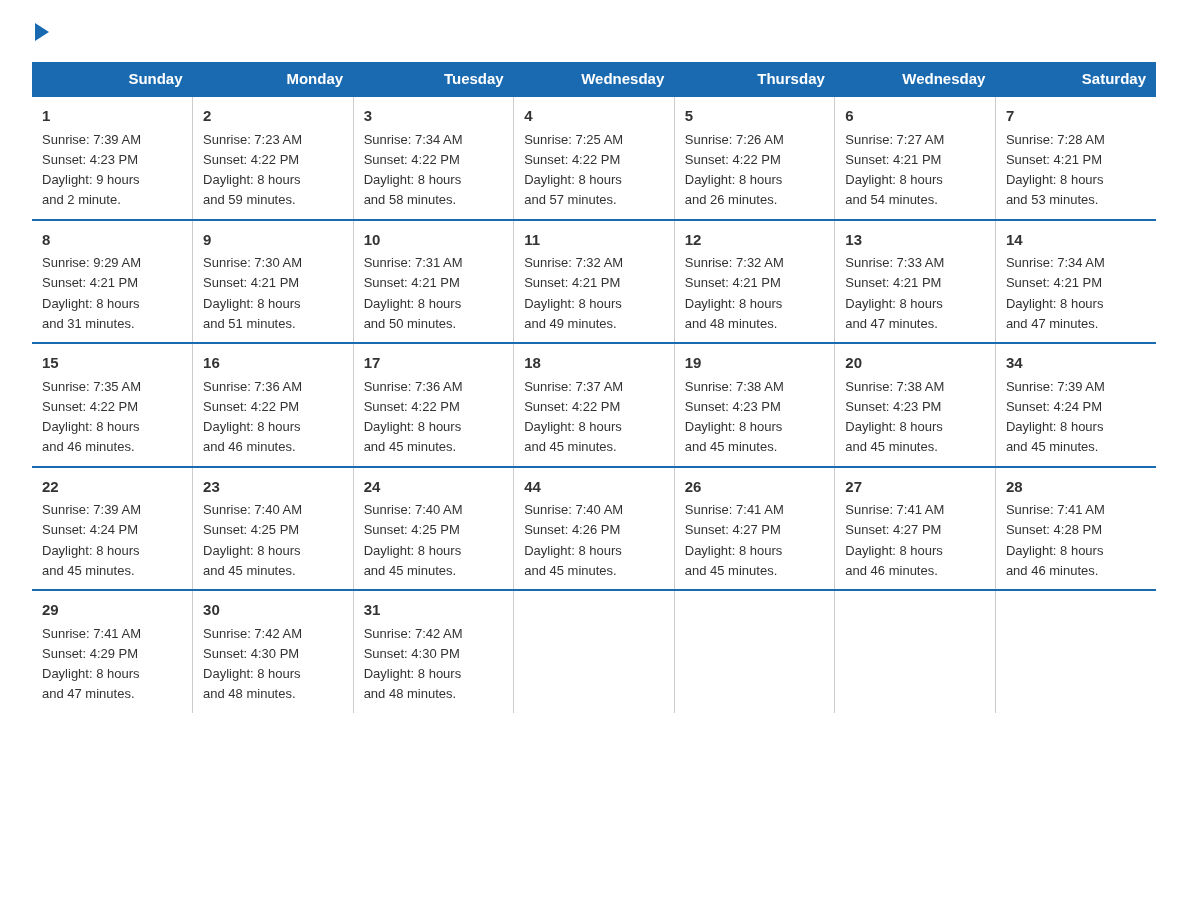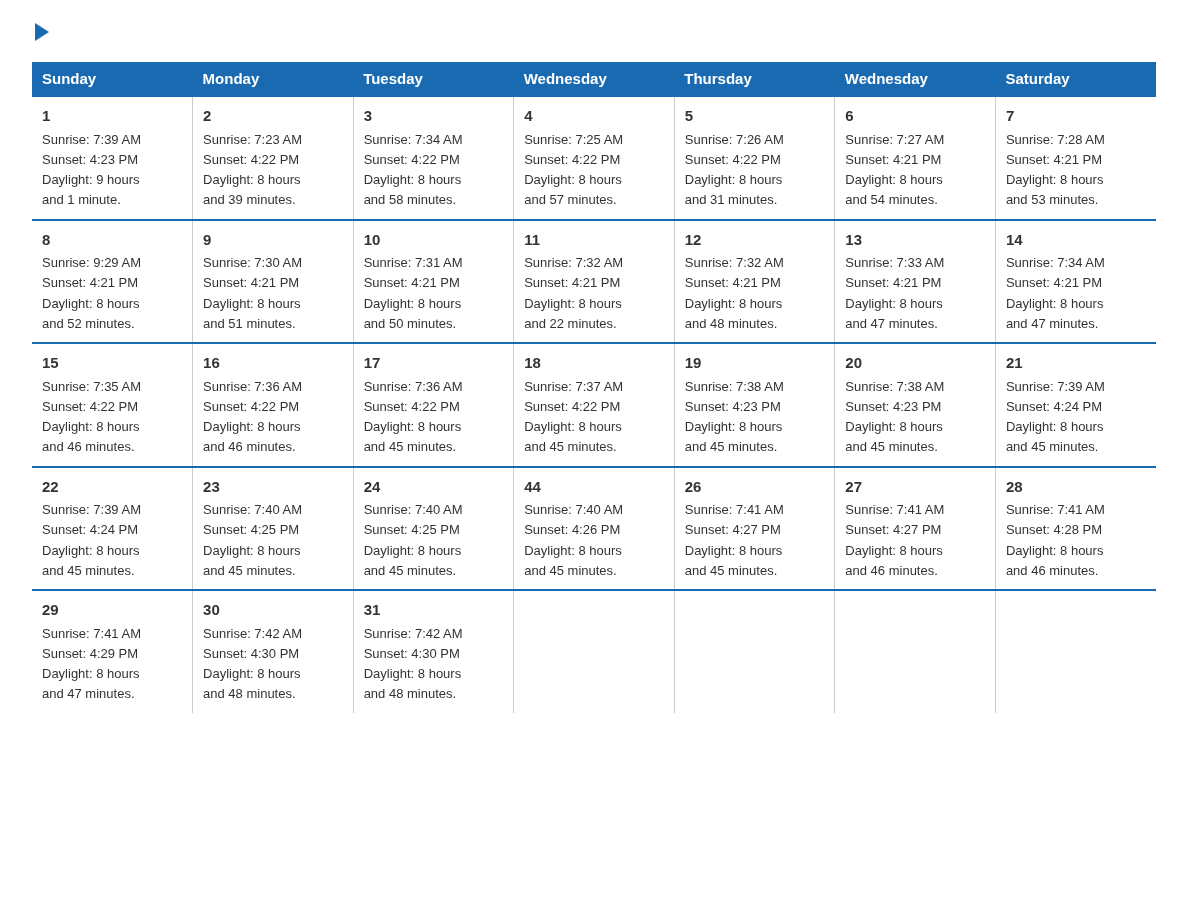--- a/index.html
+++ b/index.html
@@ -32,21 +32,21 @@
     }
     .calendar {
       width: 100%;
       border-collapse: collapse;
       font-size: 13.5px;
     }
     .calendar thead tr th {
       background-color: #1a6ab1;
       color: #fff;
       padding: 8px 10px;
-      text-align: left;
+      text-align: right;
       font-size: 15px;
       font-weight: bold;
       border: none;
     }
     .calendar tbody tr td {
       vertical-align: top;
       padding: 8px 10px;
       border-top: 2px solid #1a6ab1;
       border-right: 1px solid #ccc;
       width: 14.28%;
@@ -131,49 +131,49 @@
         <th>Saturday</th>
       </tr>
   </thead>
   <tbody id="calendar-body">
   <tr>
         <td>
         <span class="day-number">1</span>
         <span class="day-info">Sunrise: 7:39 AM</span><br>
         <span class="day-info">Sunset: 4:23 PM</span><br>
         <span class="day-info">Daylight: 9 hours</span><br>
-        <span class="day-info">and 1 minute.</span>
+        <span class="day-info">and 2 minute.</span>
       </td>
         <td>
         <span class="day-number">2</span>
         <span class="day-info">Sunrise: 7:23 AM</span><br>
         <span class="day-info">Sunset: 4:22 PM</span><br>
         <span class="day-info">Daylight: 8 hours</span><br>
-        <span class="day-info">and 39 minutes.</span>
+        <span class="day-info">and 59 minutes.</span>
       </td>
         <td>
         <span class="day-number">3</span>
         <span class="day-info">Sunrise: 7:34 AM</span><br>
         <span class="day-info">Sunset: 4:22 PM</span><br>
         <span class="day-info">Daylight: 8 hours</span><br>
         <span class="day-info">and 58 minutes.</span>
       </td>
         <td>
         <span class="day-number">4</span>
         <span class="day-info">Sunrise: 7:25 AM</span><br>
         <span class="day-info">Sunset: 4:22 PM</span><br>
         <span class="day-info">Daylight: 8 hours</span><br>
         <span class="day-info">and 57 minutes.</span>
       </td>
         <td>
         <span class="day-number">5</span>
         <span class="day-info">Sunrise: 7:26 AM</span><br>
         <span class="day-info">Sunset: 4:22 PM</span><br>
         <span class="day-info">Daylight: 8 hours</span><br>
-        <span class="day-info">and 31 minutes.</span>
+        <span class="day-info">and 26 minutes.</span>
       </td>
         <td>
         <span class="day-number">6</span>
         <span class="day-info">Sunrise: 7:27 AM</span><br>
         <span class="day-info">Sunset: 4:21 PM</span><br>
         <span class="day-info">Daylight: 8 hours</span><br>
         <span class="day-info">and 54 minutes.</span>
       </td>
         <td>
         <span class="day-number">7</span>
@@ -182,42 +182,42 @@
         <span class="day-info">Daylight: 8 hours</span><br>
         <span class="day-info">and 53 minutes.</span>
       </td>
       </tr>
       <tr>
         <td>
         <span class="day-number">8</span>
         <span class="day-info">Sunrise: 9:29 AM</span><br>
         <span class="day-info">Sunset: 4:21 PM</span><br>
         <span class="day-info">Daylight: 8 hours</span><br>
-        <span class="day-info">and 52 minutes.</span>
+        <span class="day-info">and 31 minutes.</span>
       </td>
         <td>
         <span class="day-number">9</span>
         <span class="day-info">Sunrise: 7:30 AM</span><br>
         <span class="day-info">Sunset: 4:21 PM</span><br>
         <span class="day-info">Daylight: 8 hours</span><br>
         <span class="day-info">and 51 minutes.</span>
       </td>
         <td>
         <span class="day-number">10</span>
         <span class="day-info">Sunrise: 7:31 AM</span><br>
         <span class="day-info">Sunset: 4:21 PM</span><br>
         <span class="day-info">Daylight: 8 hours</span><br>
         <span class="day-info">and 50 minutes.</span>
       </td>
         <td>
         <span class="day-number">11</span>
         <span class="day-info">Sunrise: 7:32 AM</span><br>
         <span class="day-info">Sunset: 4:21 PM</span><br>
         <span class="day-info">Daylight: 8 hours</span><br>
-        <span class="day-info">and 22 minutes.</span>
+        <span class="day-info">and 49 minutes.</span>
       </td>
         <td>
         <span class="day-number">12</span>
         <span class="day-info">Sunrise: 7:32 AM</span><br>
         <span class="day-info">Sunset: 4:21 PM</span><br>
         <span class="day-info">Daylight: 8 hours</span><br>
         <span class="day-info">and 48 minutes.</span>
       </td>
         <td>
         <span class="day-number">13</span>
@@ -271,21 +271,21 @@
         <span class="day-info">and 45 minutes.</span>
       </td>
         <td>
         <span class="day-number">20</span>
         <span class="day-info">Sunrise: 7:38 AM</span><br>
         <span class="day-info">Sunset: 4:23 PM</span><br>
         <span class="day-info">Daylight: 8 hours</span><br>
         <span class="day-info">and 45 minutes.</span>
       </td>
         <td>
-        <span class="day-number">21</span>
+        <span class="day-number">34</span>
         <span class="day-info">Sunrise: 7:39 AM</span><br>
         <span class="day-info">Sunset: 4:24 PM</span><br>
         <span class="day-info">Daylight: 8 hours</span><br>
         <span class="day-info">and 45 minutes.</span>
       </td>
       </tr>
       <tr>
         <td>
         <span class="day-number">22</span>
         <span class="day-info">Sunrise: 7:39 AM</span><br>

